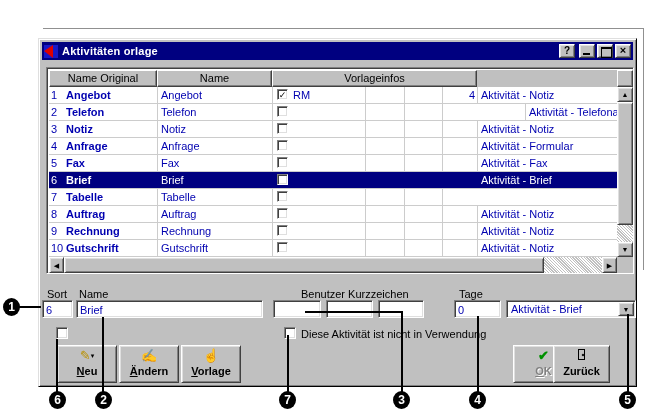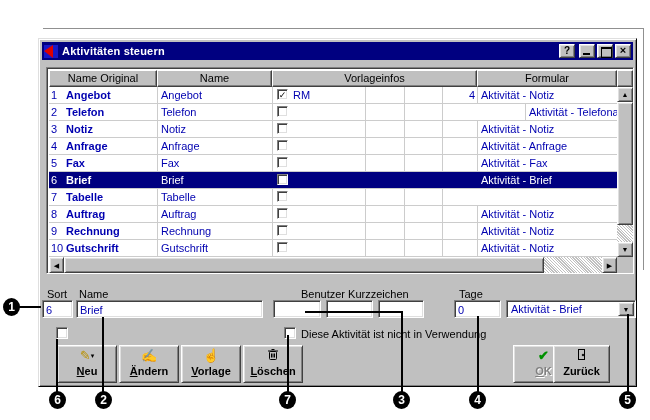--- a/index.html
+++ b/index.html
@@ -105,34 +105,33 @@
 </head>
 <body>
 
 <div class="frame-top"></div>
 <div class="frame-right"></div>
 
 <div class="dialog">
 
   <div class="titlebar">
     <span class="app-icon"></span>
-    <span class="title-text">Aktivitäten steuern</span>
+    <span class="title-text">Aktivitäten orlage</span>
     <span class="tb-btn raised">?</span>
     <span class="tb-gap"></span>
     <span class="tb-btn raised glyph-min"></span>
     <span class="tb-btn raised glyph-max"></span>
     <span class="tb-btn raised glyph-close">×</span>
   </div>
 
   <div class="grid sunken">
     <div class="grid-inner">
       <div class="ghead" style="left:0;width:108px">Name Original</div>
       <div class="ghead" style="left:108px;width:115px">Name</div>
       <div class="ghead" style="left:223px;width:205px">Vorlageinfos</div>
-      <div class="ghead" style="left:428px;width:140px">Formular</div>
       <div class="ghead" style="left:568px;width:16px"></div>
 
       <div class="rows" id="grid-rows">
           <div class="trow" style="top: 0px;">
             <div class="cell " style="left: 2px; width: 14px;">1</div>
             <div class="cell c-orig" style="left: 17px; width: 90px;">Angebot</div>
             <div class="cell bl" style="left: 108px; width: 115px; padding-left: 3px;">Angebot</div>
             <div class="cell bl" style="left: 223px; width: 93px;"><span class="cbx" style="left: 4px;">✓</span><span style="margin-left: 20px;">RM</span></div>
             <div class="cell bl" style="left: 316px; width: 39px;"></div>
             <div class="cell bl" style="left: 355px; width: 38px;"></div>
@@ -160,21 +159,21 @@
             <div class="cell bl" style="left: 428px; width: 140px; padding-left: 3px;">Aktivität - Notiz</div>
           </div>
           <div class="trow" style="top: 51px;">
             <div class="cell " style="left: 2px; width: 14px;">4</div>
             <div class="cell c-orig" style="left: 17px; width: 90px;">Anfrage</div>
             <div class="cell bl" style="left: 108px; width: 115px; padding-left: 3px;">Anfrage</div>
             <div class="cell bl" style="left: 223px; width: 93px;"><span class="cbx" style="left: 4px;"></span><span style="margin-left: 20px;"></span></div>
             <div class="cell bl" style="left: 316px; width: 39px;"></div>
             <div class="cell bl" style="left: 355px; width: 38px;"></div>
             <div class="cell bl c-right" style="left: 393px; width: 35px; padding-right: 2px;"></div>
-            <div class="cell bl" style="left: 428px; width: 140px; padding-left: 3px;">Aktivität - Anfrage</div>
+            <div class="cell bl" style="left: 428px; width: 140px; padding-left: 3px;">Aktivität - Formular</div>
           </div>
           <div class="trow" style="top: 68px;">
             <div class="cell " style="left: 2px; width: 14px;">5</div>
             <div class="cell c-orig" style="left: 17px; width: 90px;">Fax</div>
             <div class="cell bl" style="left: 108px; width: 115px; padding-left: 3px;">Fax</div>
             <div class="cell bl" style="left: 223px; width: 93px;"><span class="cbx" style="left: 4px;"></span><span style="margin-left: 20px;"></span></div>
             <div class="cell bl" style="left: 316px; width: 39px;"></div>
             <div class="cell bl" style="left: 355px; width: 38px;"></div>
             <div class="cell bl c-right" style="left: 393px; width: 35px; padding-right: 2px;"></div>
             <div class="cell bl" style="left: 428px; width: 140px; padding-left: 3px;">Aktivität - Fax</div>
@@ -272,35 +271,20 @@
     <span class="ic"><span class="ic-pencil">✎</span><span class="mini-arrow">▾</span></span>
     <span class="lbl"><span class="u">N</span><span>eu</span></span>
   </div>
   <div class="cmd raised" style="left:80px;width:60px">
     <span class="ic ic-hand">✍</span>
     <span class="lbl"><span class="u">Ä</span><span>ndern</span></span>
   </div>
   <div class="cmd raised" style="left:142px;width:60px">
     <span class="ic ic-hand">☝</span>
     <span class="lbl"><span class="u">V</span><span>orlage</span></span>
-  </div>
-  <div class="cmd raised" style="left:204px;width:60px">
-    <span class="ic">
-      <svg width="12" height="13" viewBox="0 0 12 13">
-          <g fill="none" stroke="#000" stroke-width="1">
-        <rect x="2.5" y="3.5" width="7" height="8" rx="1"></rect>
-            <line x1="1" y1="3" x2="11" y2="3"></line>
-        <line x1="4.5" y1="1.5" x2="7.5" y2="1.5"></line>
-            <line x1="4.5" y1="5.5" x2="4.5" y2="9.5"></line>
-        <line x1="6" y1="5.5" x2="6" y2="9.5"></line>
-            <line x1="7.5" y1="5.5" x2="7.5" y2="9.5"></line>
-          </g>
-        </svg>
-    </span>
-    <span class="lbl"><span class="u">L</span><span>öschen</span></span>
   </div>
   <div class="cmd raised disabled" style="left:474px;width:61px">
     <span class="ic ic-check">✔</span>
     <span class="lbl"><span class="u">O</span><span>K</span></span>
   </div>
   <div class="cmd raised" style="left:514px;width:57px">
     <span class="ic">
       <svg width="11" height="13" viewBox="0 0 11 13">
           <g fill="none" stroke="#000" stroke-width="1">
         <rect x="2.5" y="1.5" width="6" height="10"></rect>

